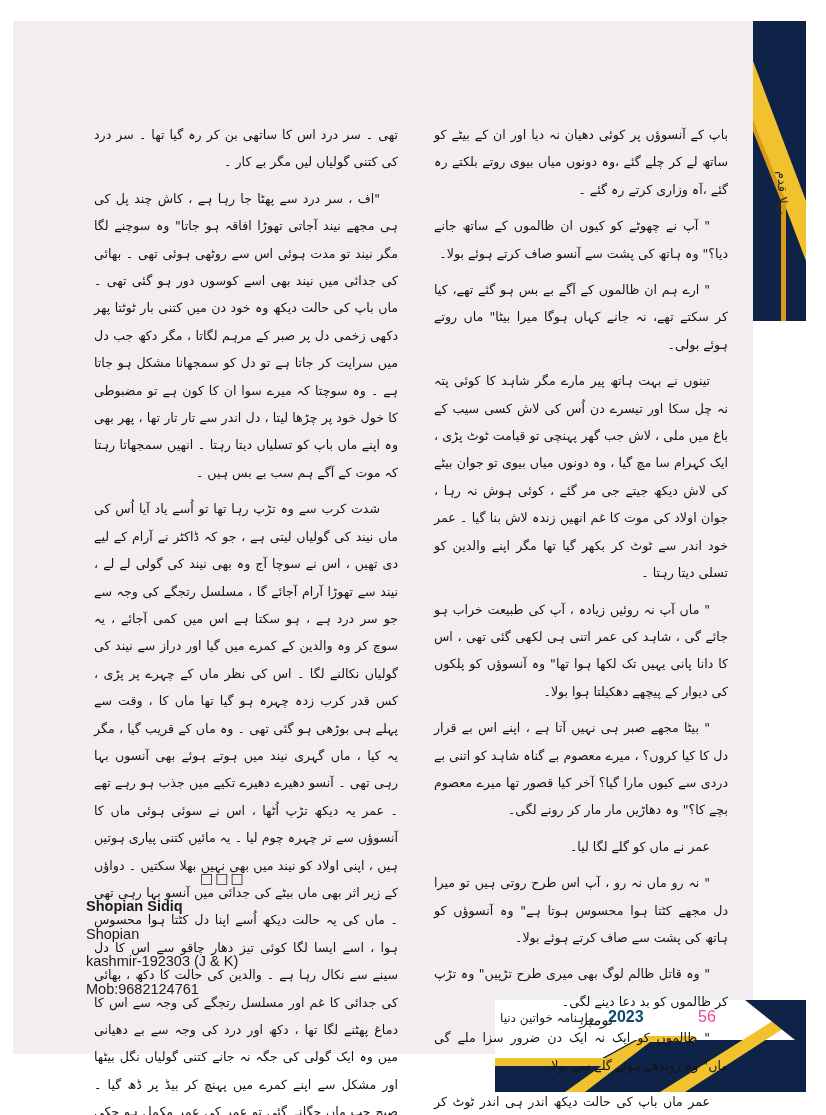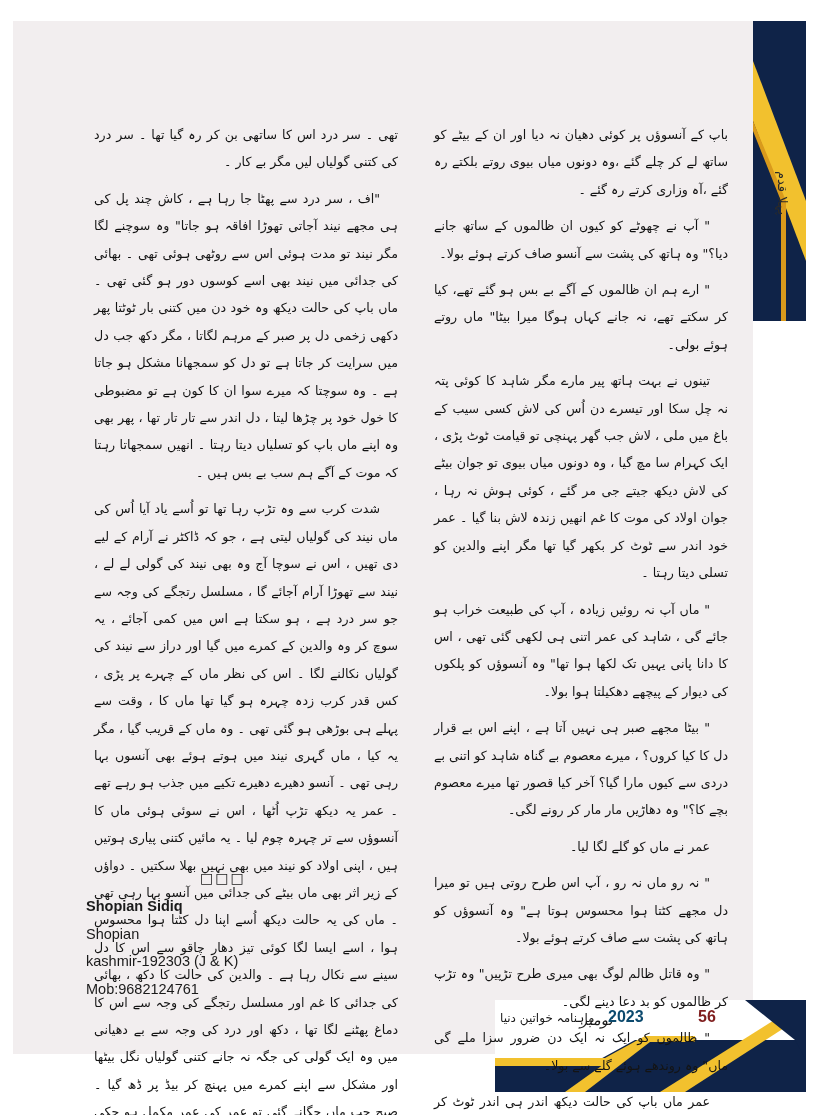--- a/index.html
+++ b/index.html
@@ -12,21 +12,21 @@
   .col p.indent { text-indent:18px; }
   .col-right { left:425px; width:312px; }
   .col-left { left:85px; width:322px; }
   .end-mark { position:absolute; left:200px; top:870px; font-family:"DejaVu Sans", sans-serif; font-size:14px; letter-spacing:2px; color:#1a1a1a; }
   .author { position:absolute; left:86px; top:893px; direction:ltr; font-family:"Liberation Sans", sans-serif; font-size:14.5px; color:#1a1a1a; line-height:27.5px; }
   .author .name { font-weight:bold; }
   .vertical-title { position:absolute; left:760px; top:155px; width:30px; height:60px; writing-mode:vertical-rl; font-size:13px; color:#2a2a2a; direction:rtl; }
   .footer-mag { position:absolute; left:500px; top:1011px; direction:rtl; font-size:12px; color:#1a1a1a; }
   .footer-month { position:absolute; left:580px; top:1011px; direction:rtl; font-size:15px; color:#1a1a1a; font-style:italic; }
   .footer-year { position:absolute; left:608px; top:1008px; font-family:"Liberation Sans", sans-serif; font-weight:bold; font-size:16px; color:#0c4a6e;text-align:right; }
-  .footer-page { position:absolute; left:698px; top:1008px; font-family:"Liberation Sans", sans-serif; font-weight:bold; font-size:16px; color:#7f1d1d;text-align:right; }
+  .footer-page { position:absolute; left:698px; top:1008px; font-family:"Liberation Sans", sans-serif; font-weight:normal; font-size:16px; color:#ec4899;text-align:right; }
 </style>
 </head>
 <body>
 
 <div class="page-panel"></div>
 
 <svg class="right-banner" viewBox="0 0 53 300" preserveAspectRatio="none">
   <rect x="0" y="0" width="53" height="300" fill="#0f2348"></rect>
   <polygon points="0,40 0,100 53,240 53,180" fill="#f2c12e"></polygon>
   <polygon points="0,100 0,110 28,180 28,300 33,300 33,180" fill="#d99a1c"></polygon>

